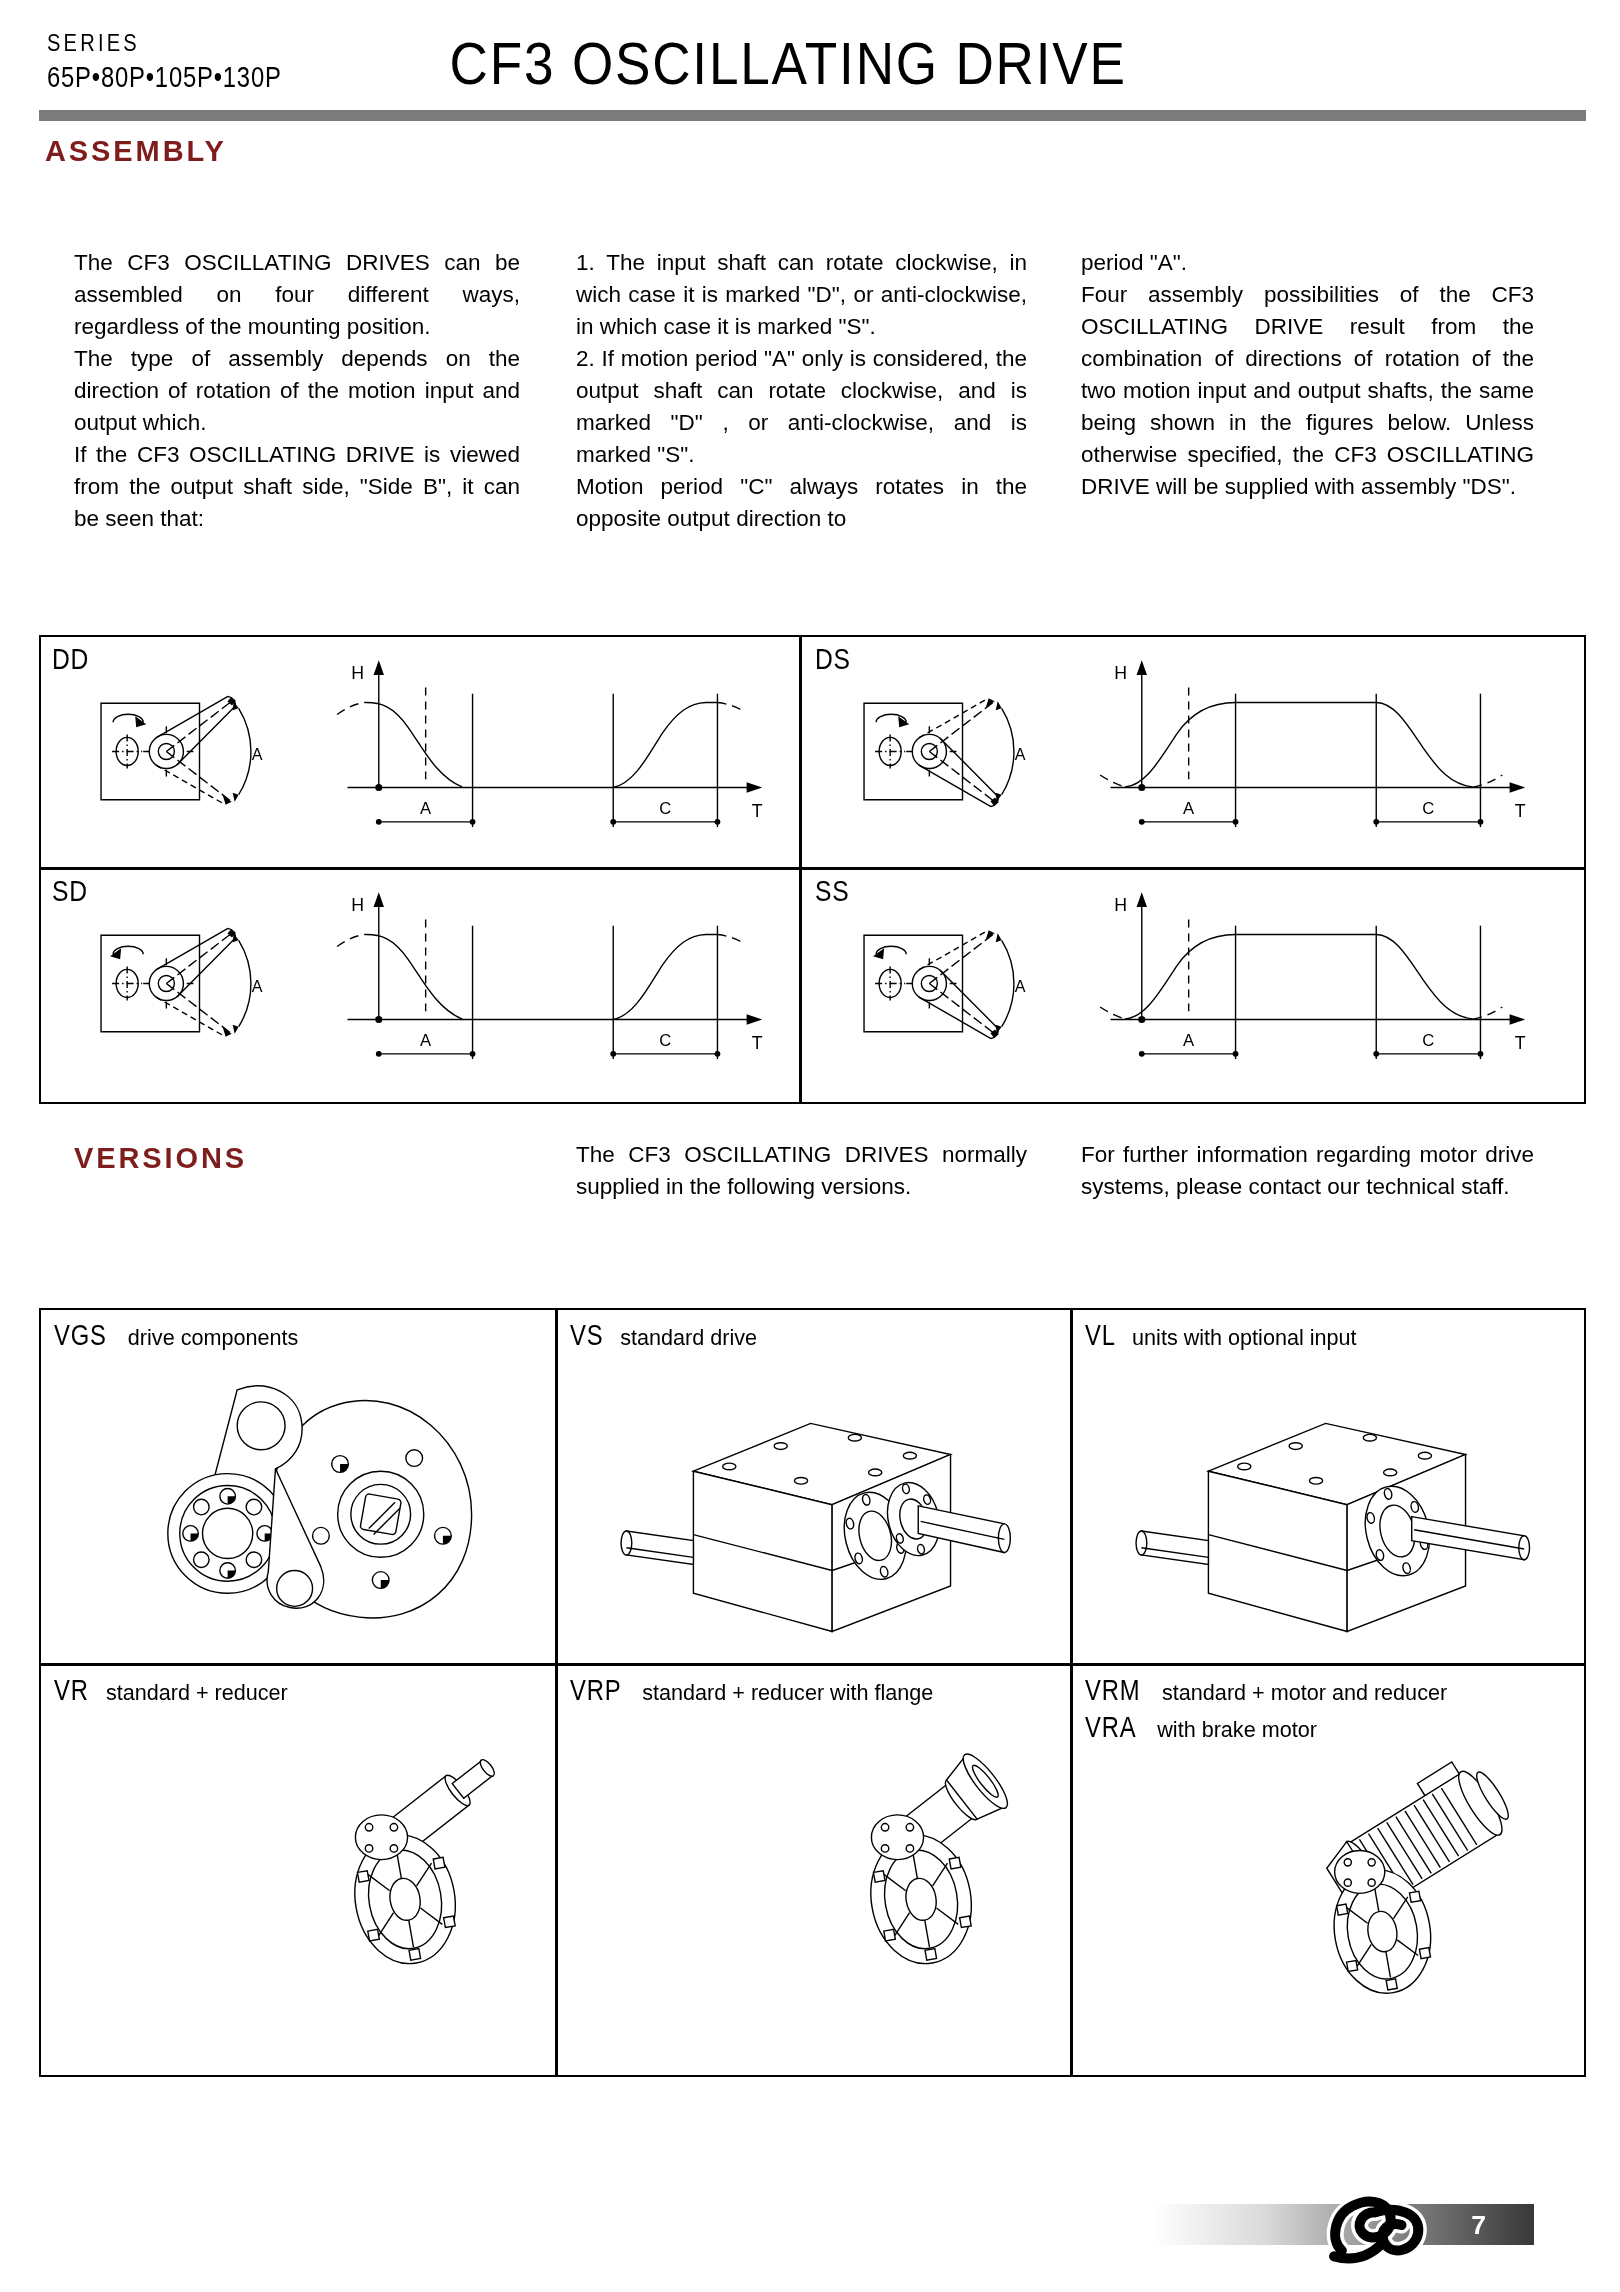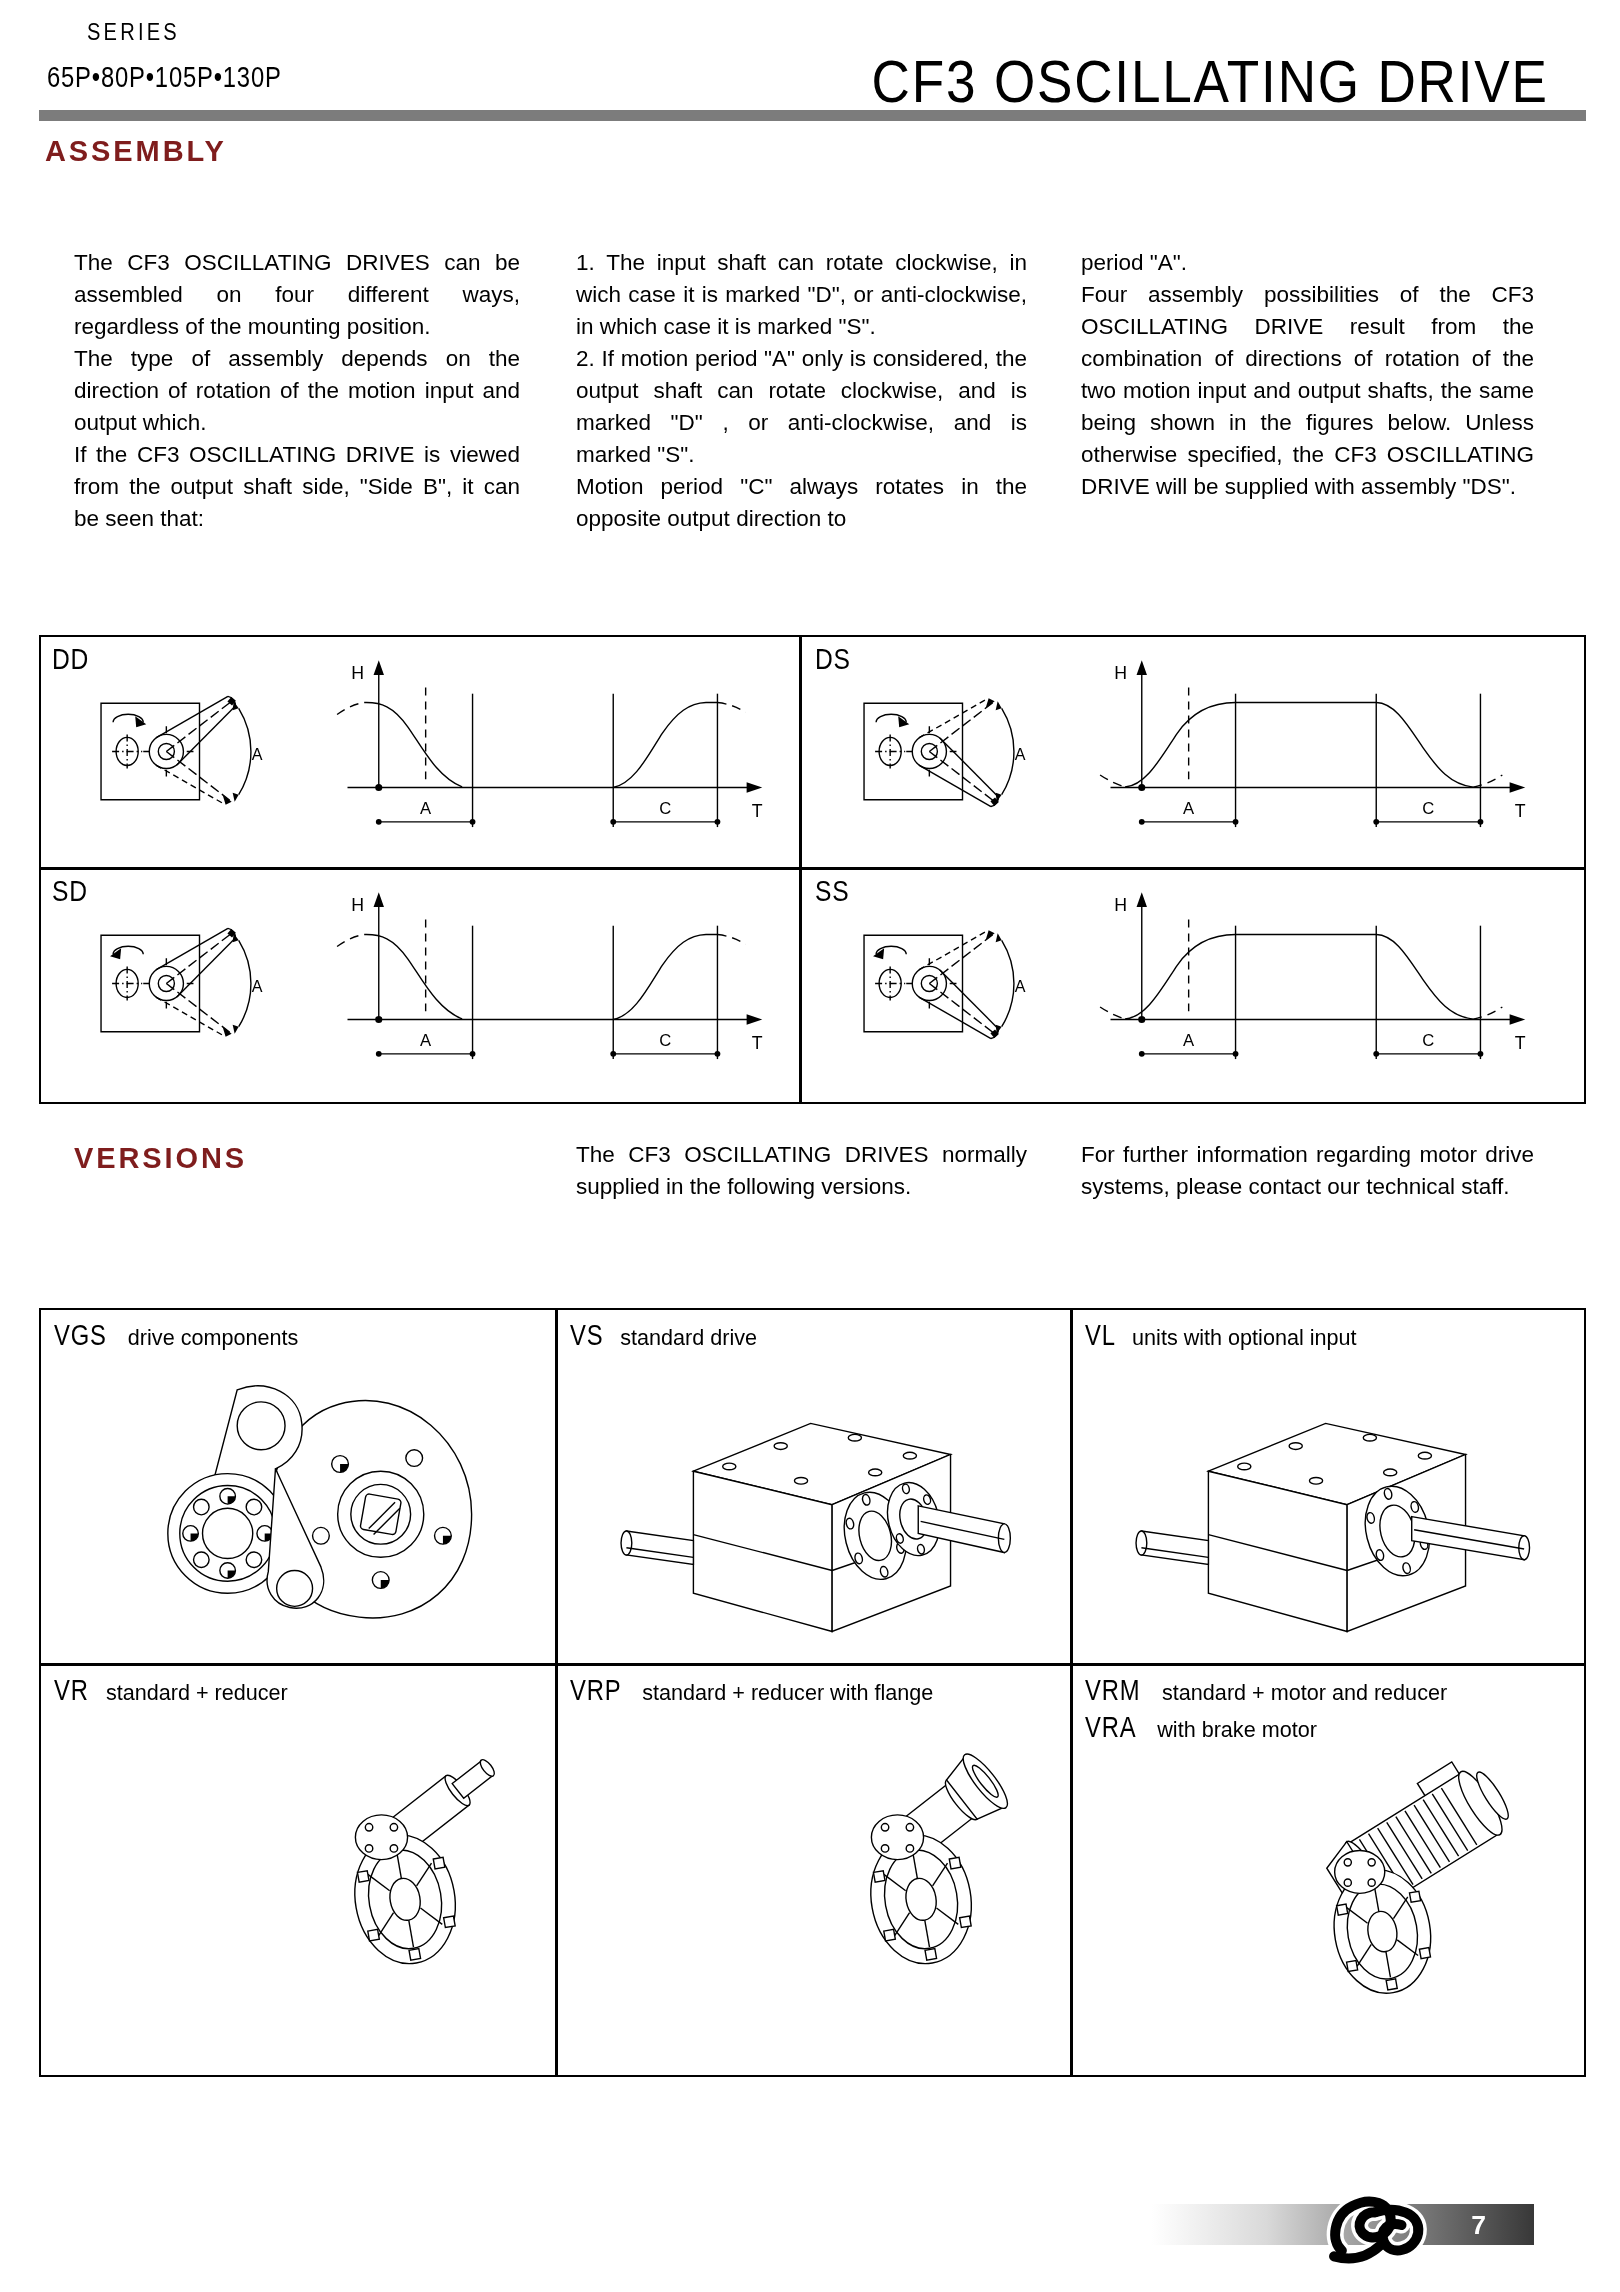--- a/index.html
+++ b/index.html
@@ -9,24 +9,24 @@
     margin:0 auto;
   }
   .abs{position:absolute;}
   svg{display:block;}
   svg *{vector-effect:non-scaling-stroke;}
   .ln{stroke:#000;stroke-width:1.4;fill:none;}
   .fw{fill:#fff;stroke:#000;stroke-width:1.4;}
   .fb{fill:#000;stroke:none;}
 
   
-  .series-label{left:47px;top:18px;font-size:24.5px;letter-spacing:3.9px;margin-left:40px;}
+  .series-label{left:47px;top:29px;font-size:24.5px;letter-spacing:3.9px;}
   .series-models{left:47px;top:61px;font-size:29px;letter-spacing:1px;}
   .cond{display:inline-block;transform:scaleX(.82);transform-origin:0 50%;white-space:nowrap;}
-  .page-title{left:412px;top:48px;width:1174px;text-align:right;font-size:59px;letter-spacing:2px;}
+  .page-title{left:412px;top:30px;width:1174px;text-align:left;font-size:59px;letter-spacing:2px;}
   .page-title .cond{transform:scaleX(.9);transform-origin:50% 50%;}
   .gray-bar{left:39px;top:110px;width:1547px;height:10.8px;background:#7c7c7c;}
 
   
   .sec-head{font-size:29px;font-weight:bold;color:#7f1d1d;letter-spacing:2.9px;}
 
   
   .col{font-size:22.5px;line-height:32px;text-align:justify;}
   .col p{margin:0;}
 

